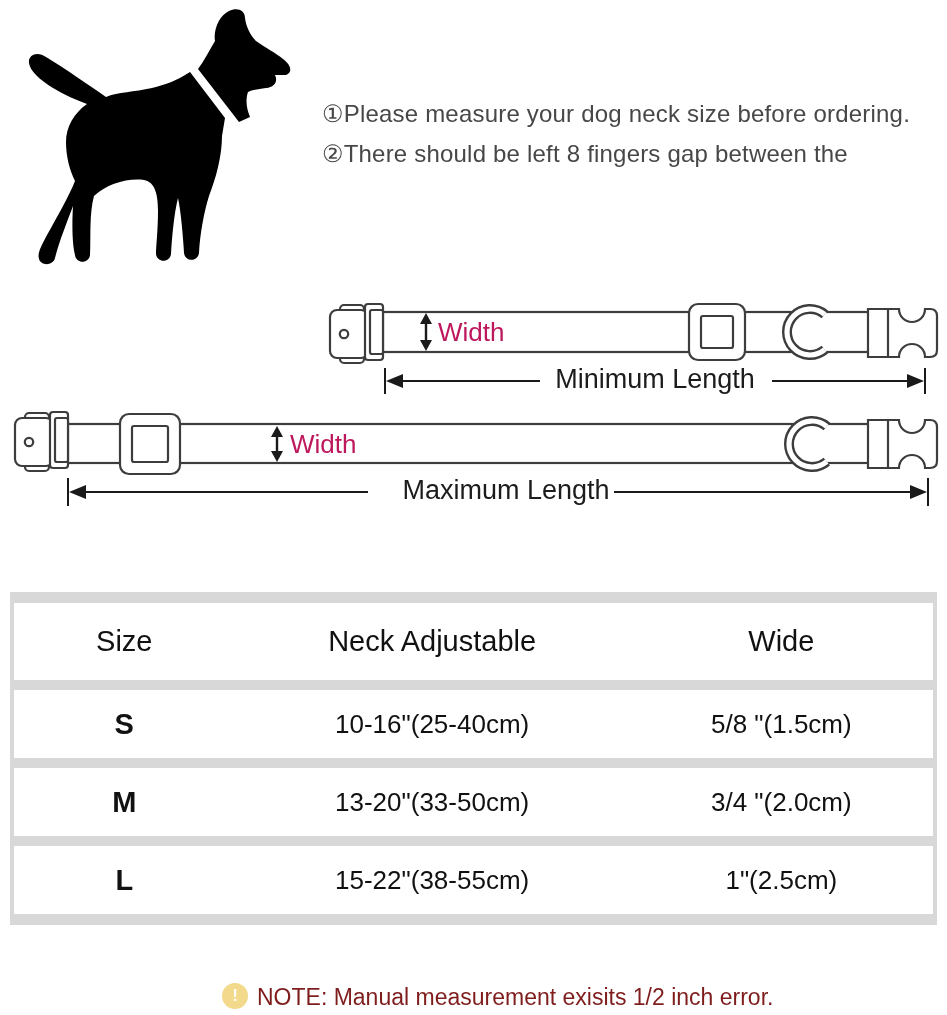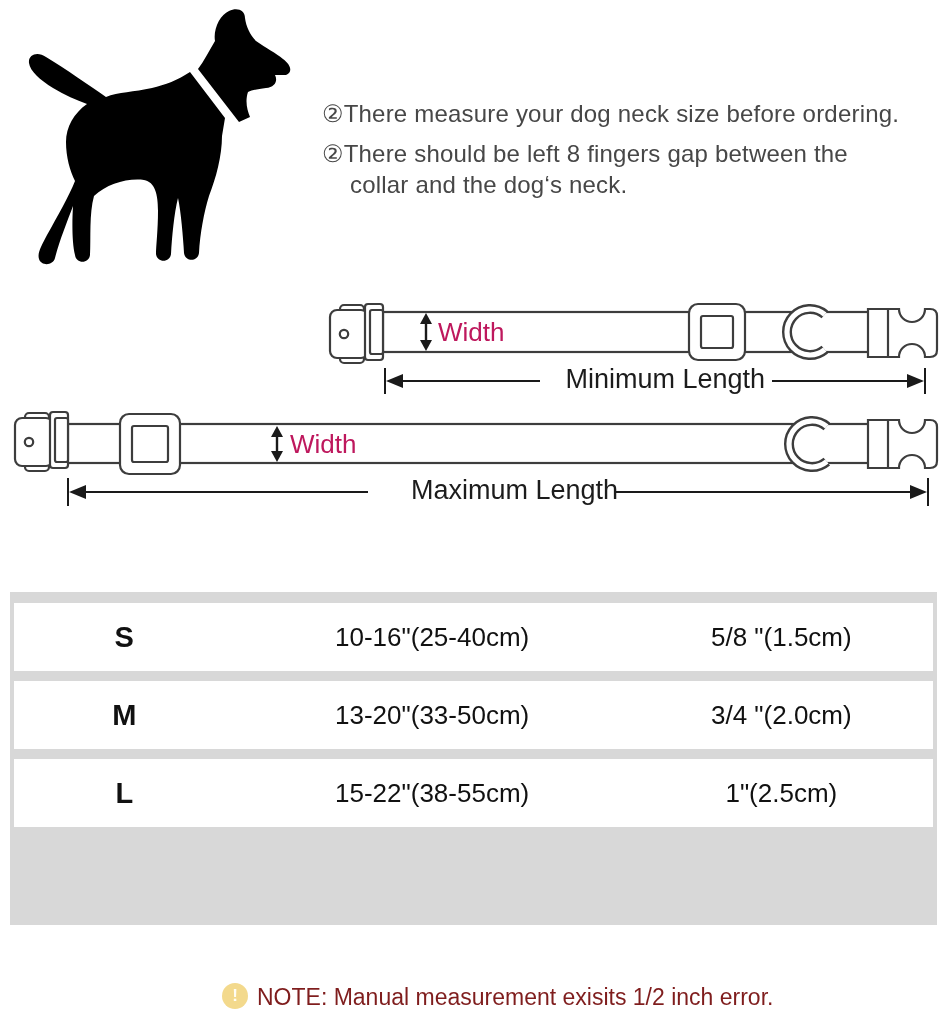--- a/index.html
+++ b/index.html
@@ -3,21 +3,21 @@
 <meta charset="utf-8">
 <style>
   html,body{margin:0;padding:0;background:#ffffff;}
   .page{
     position:relative;width:947px;height:1015px;background:#fff;overflow:hidden;
     font-family:"Liberation Sans", sans-serif;
   }
   .abs{position:absolute;}
   .instr{color:#474747;font-size:24px;letter-spacing:0.2px;white-space:nowrap;}
   .dlabel{color:#be185d;font-size:26px;white-space:nowrap;}
-  .lenlabel{color:#1c1c1c;font-size:27px;text-align:right;white-space:nowrap;}
+  .lenlabel{color:#1c1c1c;font-size:27px;text-align:center;white-space:nowrap;}
   
   .size-table{
     left:10px;top:592px;width:927px;height:333px;background:#d8d8d8;
     box-sizing:border-box;padding:11px 4px;
   }
   .trow{background:#ffffff;display:flex;align-items:center;margin-bottom:10px;}
   .trow:last-child{margin-bottom:0;}
   .trow.head{height:77px;}
   .trow.body{height:68px;}
   .tc{text-align:center;color:#111;}
@@ -80,23 +80,22 @@
         C149,258 162,258 163,249
         C164,232 166,209 170,193
         C173,207 175,232 176,248
         C177,257 190,257 191,248
         C192,229 196,207 201,191
         C208,173 214,151 214,131
         L217,113 Z"></path>
     </g>
   </svg>
 
-  <div class="abs instr" style="left:322px;top:100px;">②There measure your dog neck size before ordering.</div>
+  <div class="abs instr" style="left:322px;top:100px;">①Please measure your dog neck size before ordering.</div>
   <div class="abs instr" style="left:322px;top:140px;">②There should be left 8 fingers gap between the</div>
-  <div class="abs instr" style="left:350px;top:171px;">collar and the dog‘s neck.</div>
 
   <svg class="abs" style="left:0;top:290px;" width="947" height="230" viewBox="0 290 947 230" fill="none" stroke="#3d3d3d" stroke-width="2.2">
 
     <g>
       <rect x="376" y="312" width="496" height="40" fill="#fff"></rect>
       <g>
         <rect x="340" y="305" width="24" height="11" rx="4" fill="#fff"></rect>
         <rect x="340" y="352" width="24" height="11" rx="4" fill="#fff"></rect>
         <rect x="330" y="310" width="38" height="48" rx="7" fill="#fff"></rect>
         <circle cx="344" cy="334" r="4.2" fill="#fff"></circle>
@@ -167,20 +166,25 @@
       </g>
     </g>
   </svg>
 
   <div class="abs dlabel" style="left:438px;top:317px;">Width</div>
   <div class="abs lenlabel" style="left:545px;top:364px;width:220px;">Minimum Length</div>
   <div class="abs dlabel" style="left:290px;top:429px;">Width</div>
   <div class="abs lenlabel" style="left:394px;top:475px;width:224px;">Maximum Length</div>
 
   <div class="abs size-table">
+    <div class="trow head">
+      <div class="tc c1">Size</div>
+      <div class="tc c2">Neck Adjustable</div>
+      <div class="tc c3">Wide</div>
+    </div>
     <div class="trow body">
       <div class="tc c1">S</div>
       <div class="tc c2">10-16"(25-40cm)</div>
       <div class="tc c3">5/8 "(1.5cm)</div>
     </div>
     <div class="trow body">
       <div class="tc c1">M</div>
       <div class="tc c2">13-20"(33-50cm)</div>
       <div class="tc c3">3/4 "(2.0cm)</div>
     </div>

